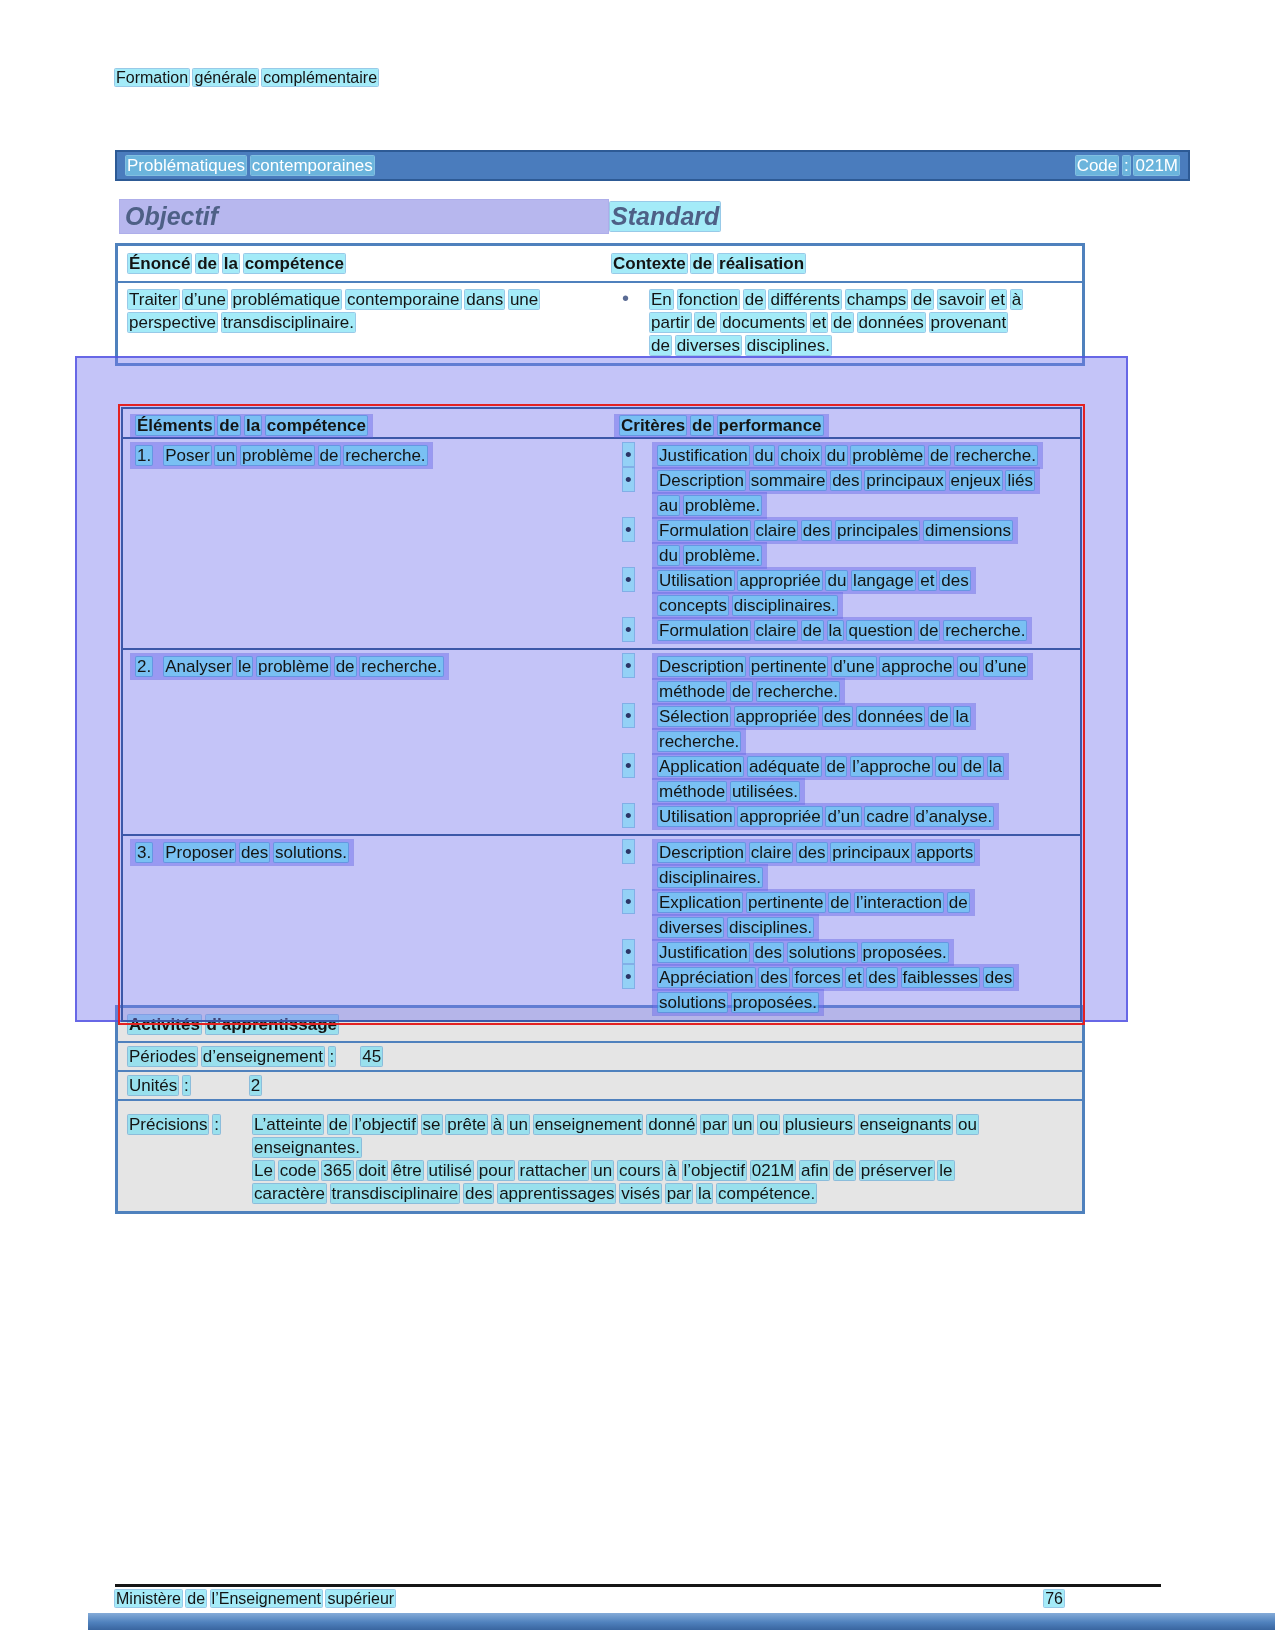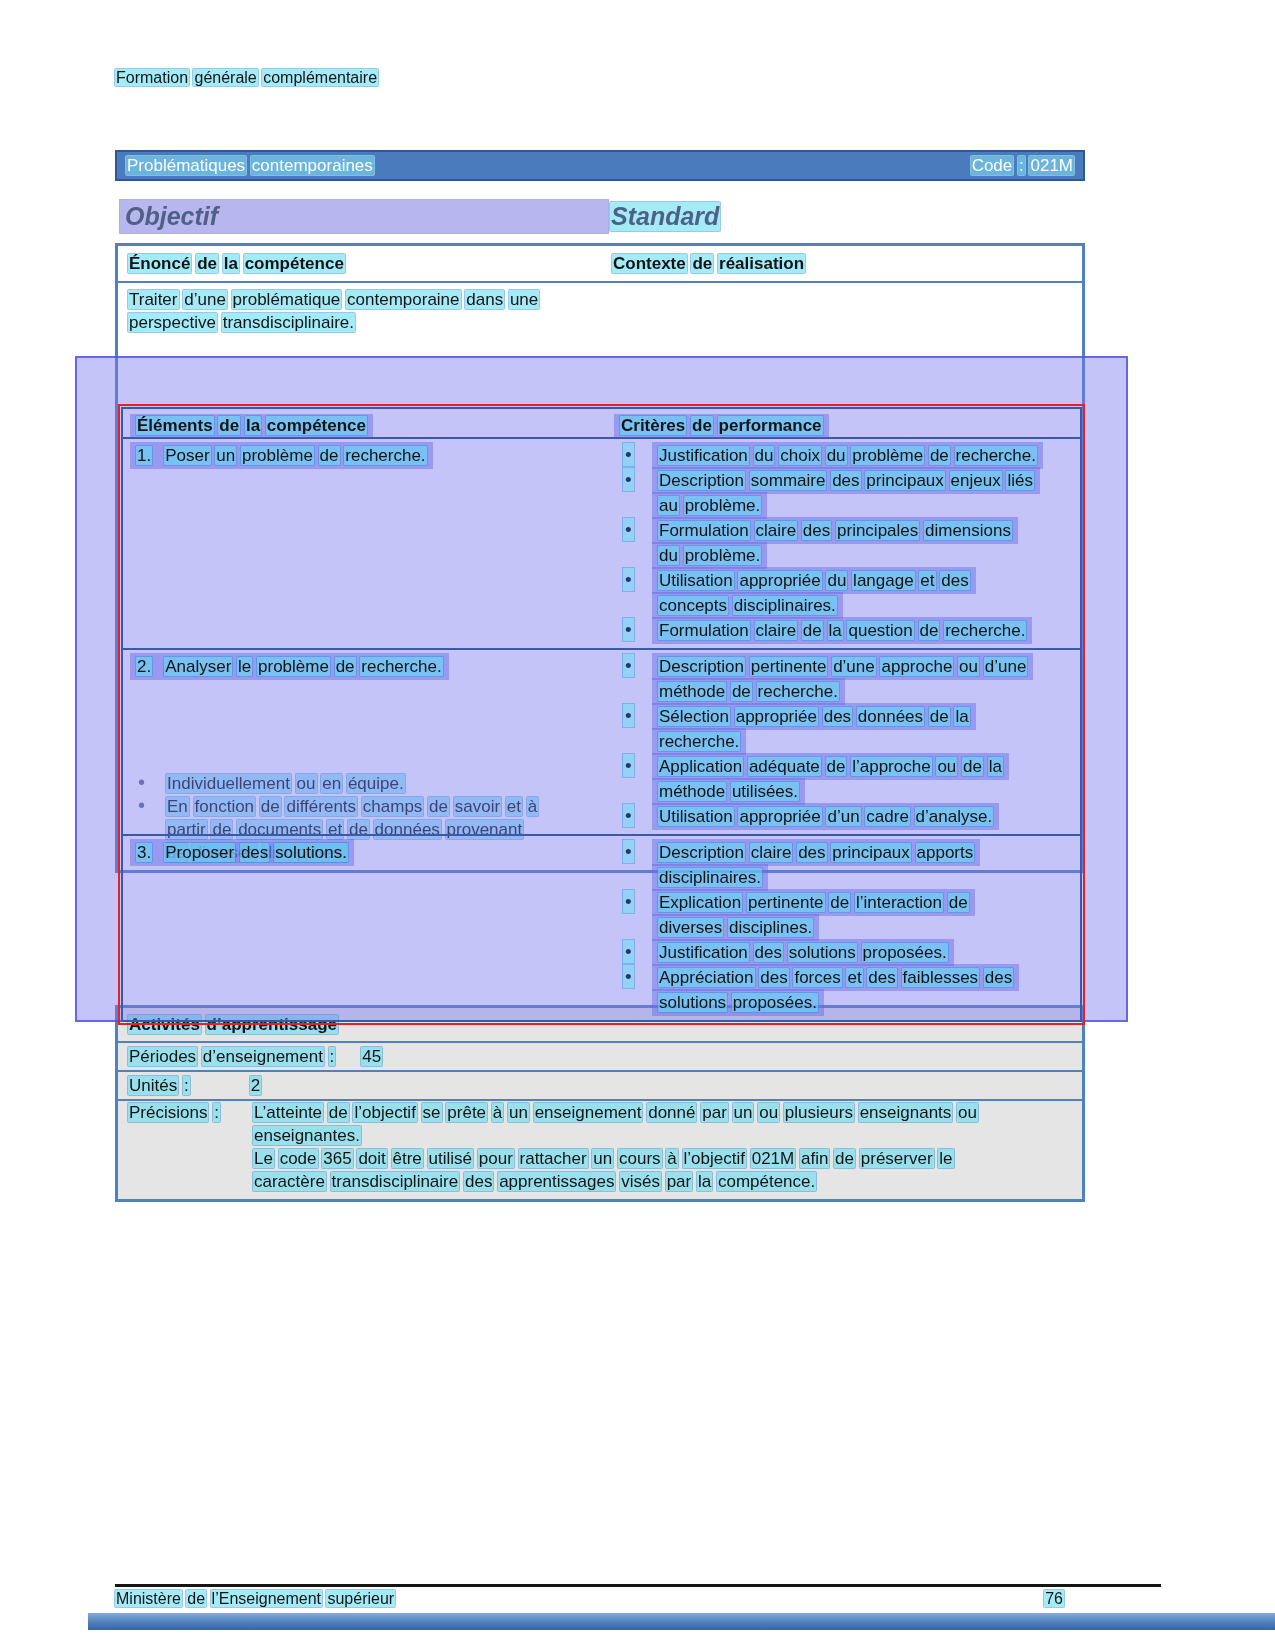--- a/index.html
+++ b/index.html
@@ -23,21 +23,21 @@
   .band {
     display:inline-block; white-space:nowrap;
     background:rgba(110,110,235,.5);
     box-shadow:0 0 0 1px rgba(90,90,220,.4);
     padding:1px 5px;
   }
 
   .note { left:115px; top:67px; font-size:16px; line-height:21px; }
 
   .title-bar {
-    left:115px; top:150px; width:970px; height:31px;
+    left:115px; top:150px; width:1075px; height:31px;
     background:var(--title-bar-blue,#4a7cbd);
     border:2px solid var(--title-bar-border-blue,#2d5a95);
     display:flex; align-items:center; justify-content:space-between;
     padding:0 9px; color:#fff; font-size:17px;
   }
   .title-bar .w { background:rgba(140,235,252,.5); box-shadow:0 0 0 1px rgba(175,245,255,.55); }
 
   .headrow { left:120px; top:200px; width:965px; height:27px; }
   .htext { font-weight:700; font-style:italic; font-size:25px; color:var(--heading-text-blue,#4e6086); }
   .obj-band {
@@ -51,21 +51,21 @@
   
   .thead { display:flex; }
   .th { font-weight:700; }
   .cl { width:484px; flex:0 0 484px; }
   .cr { flex:1; }
 
   
   .t1 { left:115px; top:243px; width:970px; border:3px solid var(--table-border-blue,#4f81bd); background:#fff; }
   .t1 .thead { border-bottom:2px solid var(--table-border-blue,#4f81bd); }
   .t1 .thead > div { padding:8px 10px 7px; }
-  .t1 .trow { display:flex; padding:5px 0 6px;flex-direction:column; }
+  .t1 .trow { display:flex; padding:5px 0 6px; }
   .t1 .cl { padding:0 10px; }
   .t1 .cr { padding:0 8px; }
   .ctx { position:relative; padding-left:40px; }
   .ctx::before { content:"•"; position:absolute; left:12px; top:-1px; font-size:20px; line-height:23px; color:#5a6b94; }
 
   
   .overlay {
     left:75px; top:356px; width:1053px; height:666px;
     background:rgba(120,120,240,.44);
     border:2px solid rgba(80,80,225,.8);
@@ -85,21 +85,21 @@
   .crit::before {
     content:"•"; position:absolute; left:8px; top:0; font-size:19px; line-height:23px;
     color:#2c3566; background:rgba(99,221,243,.5);
     box-shadow:0 0 0 1px rgba(50,150,210,.45); padding:0 2px;
   }
 
   
   .act { left:115px; top:1005px; width:970px; border:3px solid var(--table-border-blue,#4f81bd); background:#e5e5e5; }
   .act-title { padding:7px 10px 6px; font-weight:700; border-bottom:2px solid var(--table-border-blue,#4f81bd); }
   .act .r { display:flex; padding:2px 10px; line-height:23px; border-bottom:2px solid var(--table-border-blue,#4f81bd); }
-  .act .r.last { border-bottom:none; padding:0 10px 6px; }
+  .act .r.last { border-bottom:none; padding:12px 10px 6px; }
   .gap26 { margin-left:26px; }
   .gap60 { margin-left:60px; }
   .plabel { flex:0 0 125px; }
   .ptext { flex:1; }
 
   
   .fline { left:115px; top:1584px; width:1046px; height:3px; background:#151515; }
   .frow { left:115px; top:1590px; width:949px; display:flex; justify-content:space-between; font-size:16px; }
   .bluebar {
     left:88px; top:1613px; width:1187px; height:17px;
@@ -127,23 +127,20 @@
     <div class="thead">
       <div class="cl th"><span class="w">Énoncé</span> <span class="w">de</span> <span class="w">la</span> <span class="w">compétence</span> </div>
       <div class="cr th"><span class="w">Contexte</span> <span class="w">de</span> <span class="w">réalisation</span> </div>
     </div>
     <div class="trow">
       <div class="cl">
           <div class="line"><span class="w">Traiter</span> <span class="w">d’une</span> <span class="w">problématique</span> <span class="w">contemporaine</span> <span class="w">dans</span> <span class="w">une</span> </div>
           <div class="line"><span class="w">perspective</span> <span class="w">transdisciplinaire.</span> </div>
         </div>
       <div class="cr">
-        <div class="ctx">
-            <div class="line"><span class="w">Individuellement</span> <span class="w">ou</span> <span class="w">en</span> <span class="w">équipe.</span> </div>
-          </div>
         <div class="ctx">
             <div class="line"><span class="w">En</span> <span class="w">fonction</span> <span class="w">de</span> <span class="w">différents</span> <span class="w">champs</span> <span class="w">de</span> <span class="w">savoir</span> <span class="w">et</span> <span class="w">à</span> </div>
             <div class="line"><span class="w">partir</span> <span class="w">de</span> <span class="w">documents</span> <span class="w">et</span> <span class="w">de</span> <span class="w">données</span> <span class="w">provenant</span> </div>
             <div class="line"><span class="w">de</span> <span class="w">diverses</span> <span class="w">disciplines.</span> </div>
           </div>
       </div>
     </div>
   </div>
 
   <div class="abs act">

